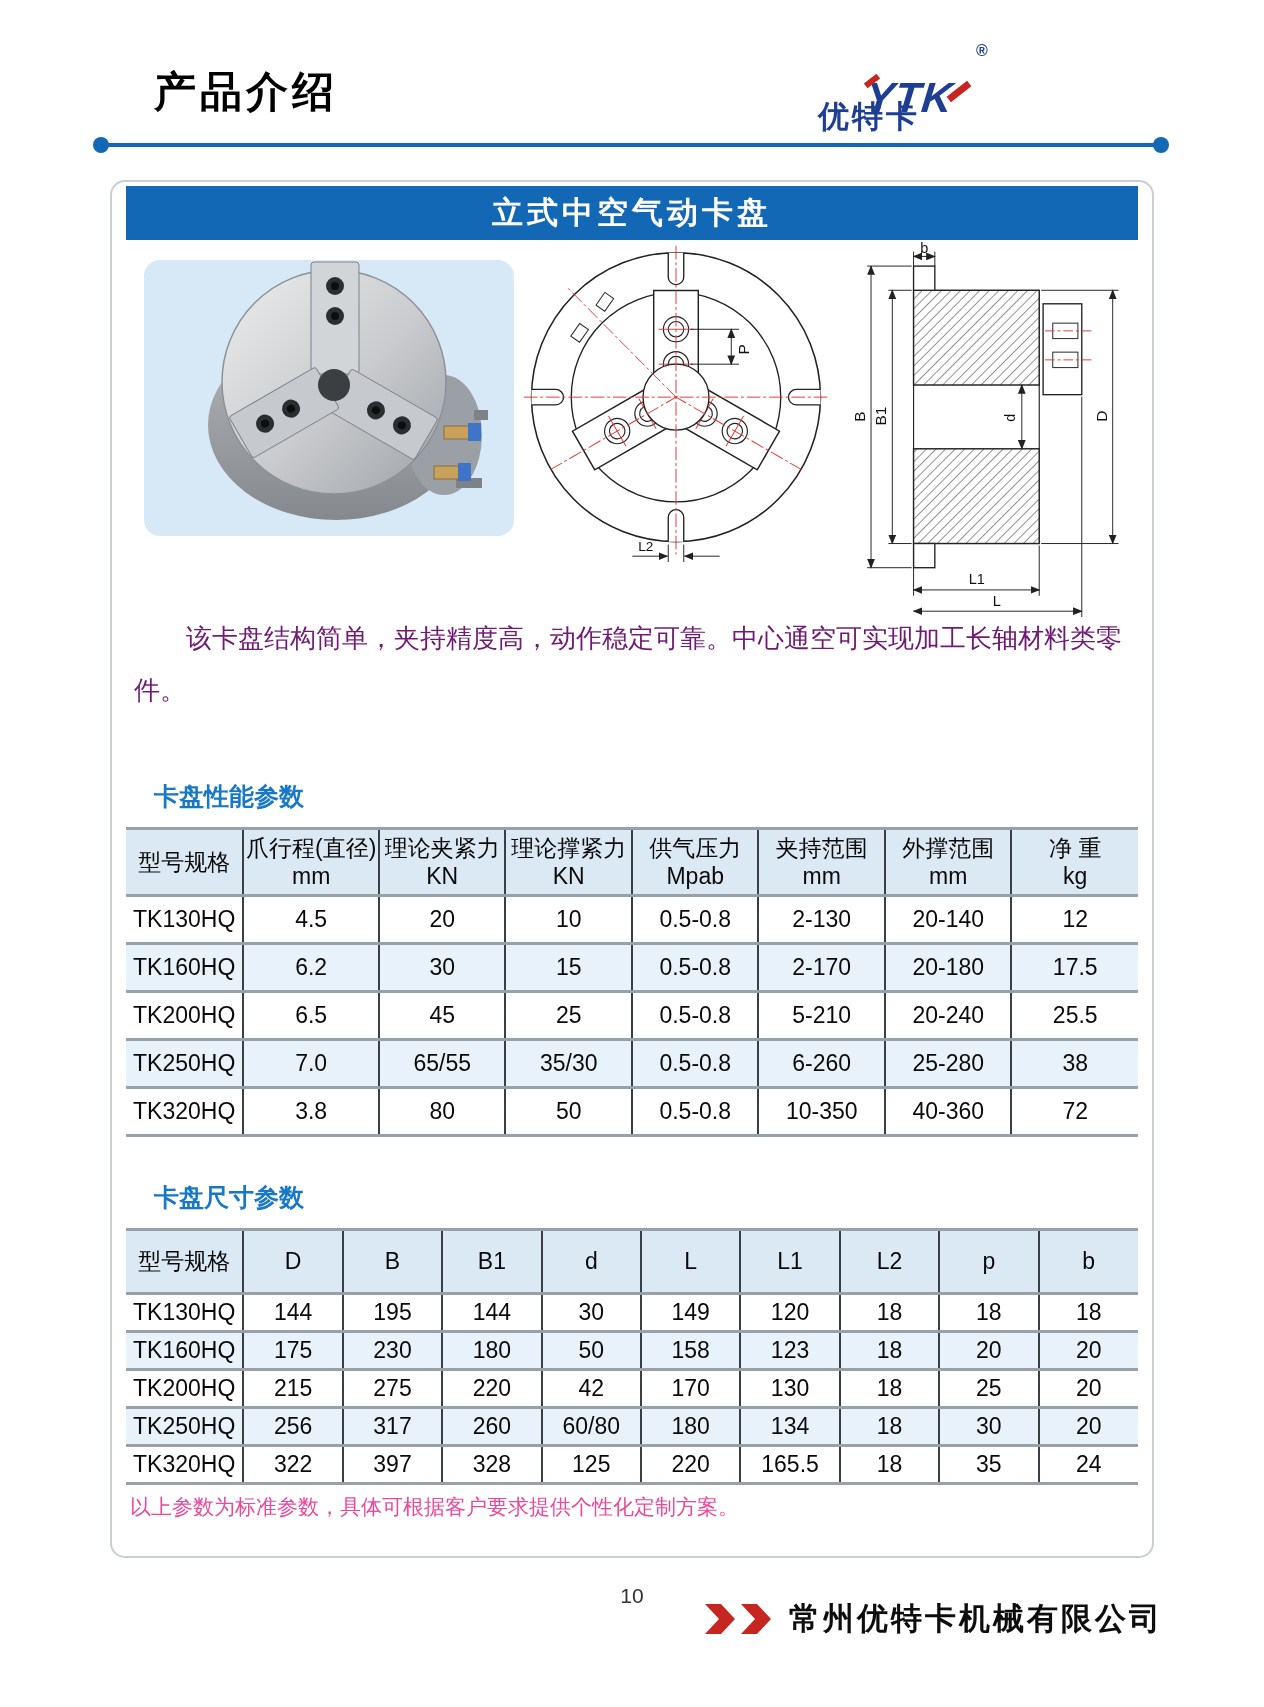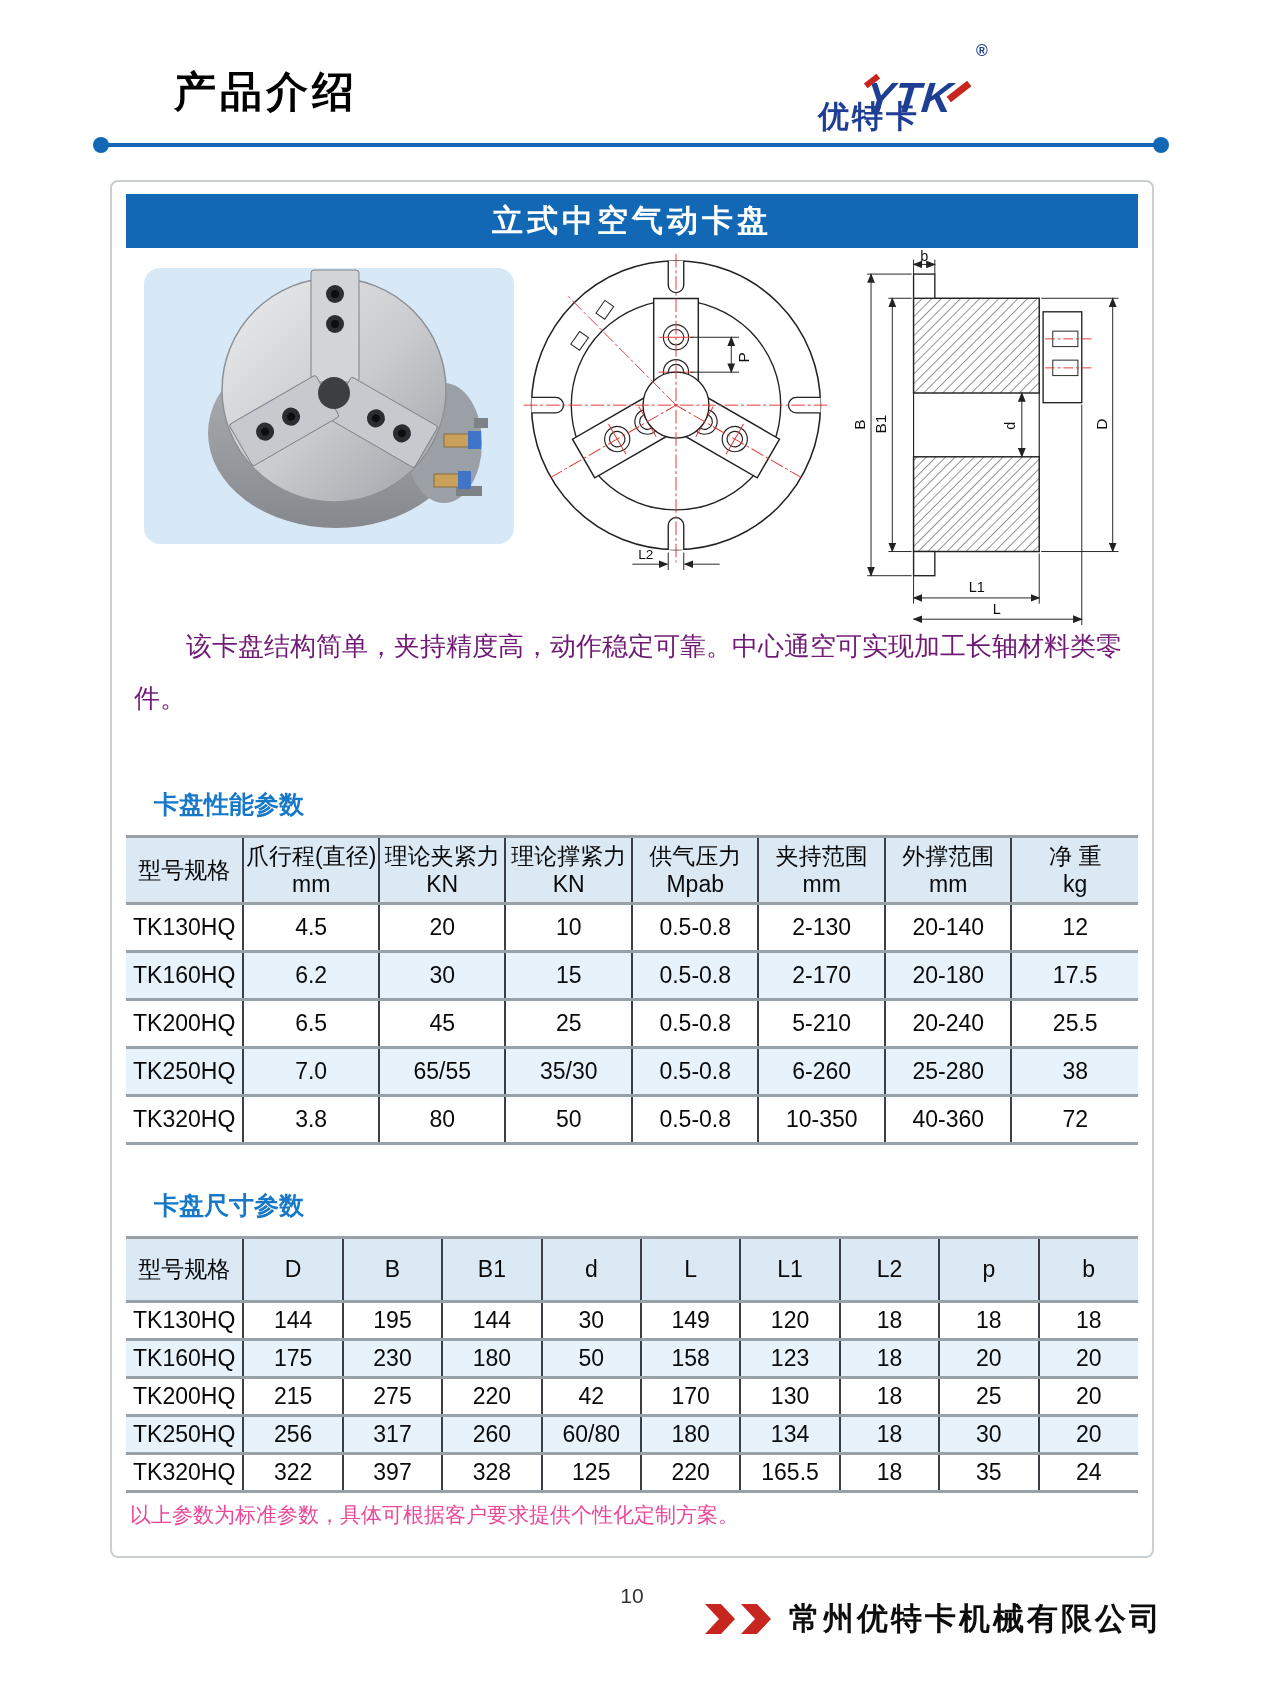--- a/index.html
+++ b/index.html
@@ -1,35 +1,35 @@
 <!DOCTYPE html>
 <html><head>
 <meta charset="utf-8">
 <style>
   html,body{margin:0;padding:0;}
   body{width:1264px;height:1707px;background:#ffffff;position:relative;
        font-family:"Liberation Sans","DejaVu Sans",sans-serif;color:#0a0a0a;overflow:hidden;}
 
   
-  .page-title{position:absolute;left:174px;top:64px;font-size:42px;font-weight:bold;letter-spacing:4px;color:#000;}
+  .page-title{position:absolute;left:154px;top:64px;font-size:42px;font-weight:bold;letter-spacing:4px;color:#000;}
   .logo{position:absolute;left:818px;top:48px;width:200px;height:100px;}
   .logo-cn{font-size:31px;font-weight:bold;color:#1d3e93;letter-spacing:3px;display:inline-block;margin-top:48px;}
   .logo-reg{position:absolute;left:158px;top:-6px;font-size:16px;color:#1d3e93;font-weight:bold;}
   .logo-en{position:absolute;left:48px;top:26px;font-size:42px;font-weight:bold;font-style:italic;
            color:#1d3e93;letter-spacing:1px;transform:skewX(-6deg);}
   .logo-accent-k{position:absolute;left:128px;top:40px;width:26px;height:7px;background:#c6261f;transform:rotate(-38deg);}
   .logo-accent-y{position:absolute;left:46px;top:30px;width:16px;height:6px;background:#c6261f;transform:rotate(-38deg);}
   .divider{position:absolute;left:100px;top:143px;width:1062px;height:4px;background:#1268b5;border-radius:2px;}
   .divider:before,.divider:after{content:"";position:absolute;top:-6px;width:16px;height:16px;border-radius:50%;background:#1268b5;}
   .divider:before{left:-7px;}
   .divider:after{right:-7px;}
 
   
   .card{position:absolute;left:110px;top:180px;width:1044px;height:1378px;background:#fff;
-        border:2px solid #c9ced3;border-radius:8px;box-sizing:border-box;padding:12px 14px;}
+        border:2px solid #c9ced3;border-radius:15px;box-sizing:border-box;padding:4px 14px;}
   .banner{height:54px;background:#1268b5;color:#ffffff;font-size:31px;font-weight:bold;
           letter-spacing:4px;text-align:center;line-height:54px;}
 
   
   .figures{display:flex;justify-content:space-between;align-items:flex-start;height:360px;margin-top:0;}
   .photo-wrap{margin:20px 0 0 18px;width:370px;height:276px;background:#d7e9f7;border-radius:16px;overflow:hidden;flex:none;}
   .front-view{margin-top:2px;flex:none;}
   .section-view{margin-top:0;flex:none;}
 
   

